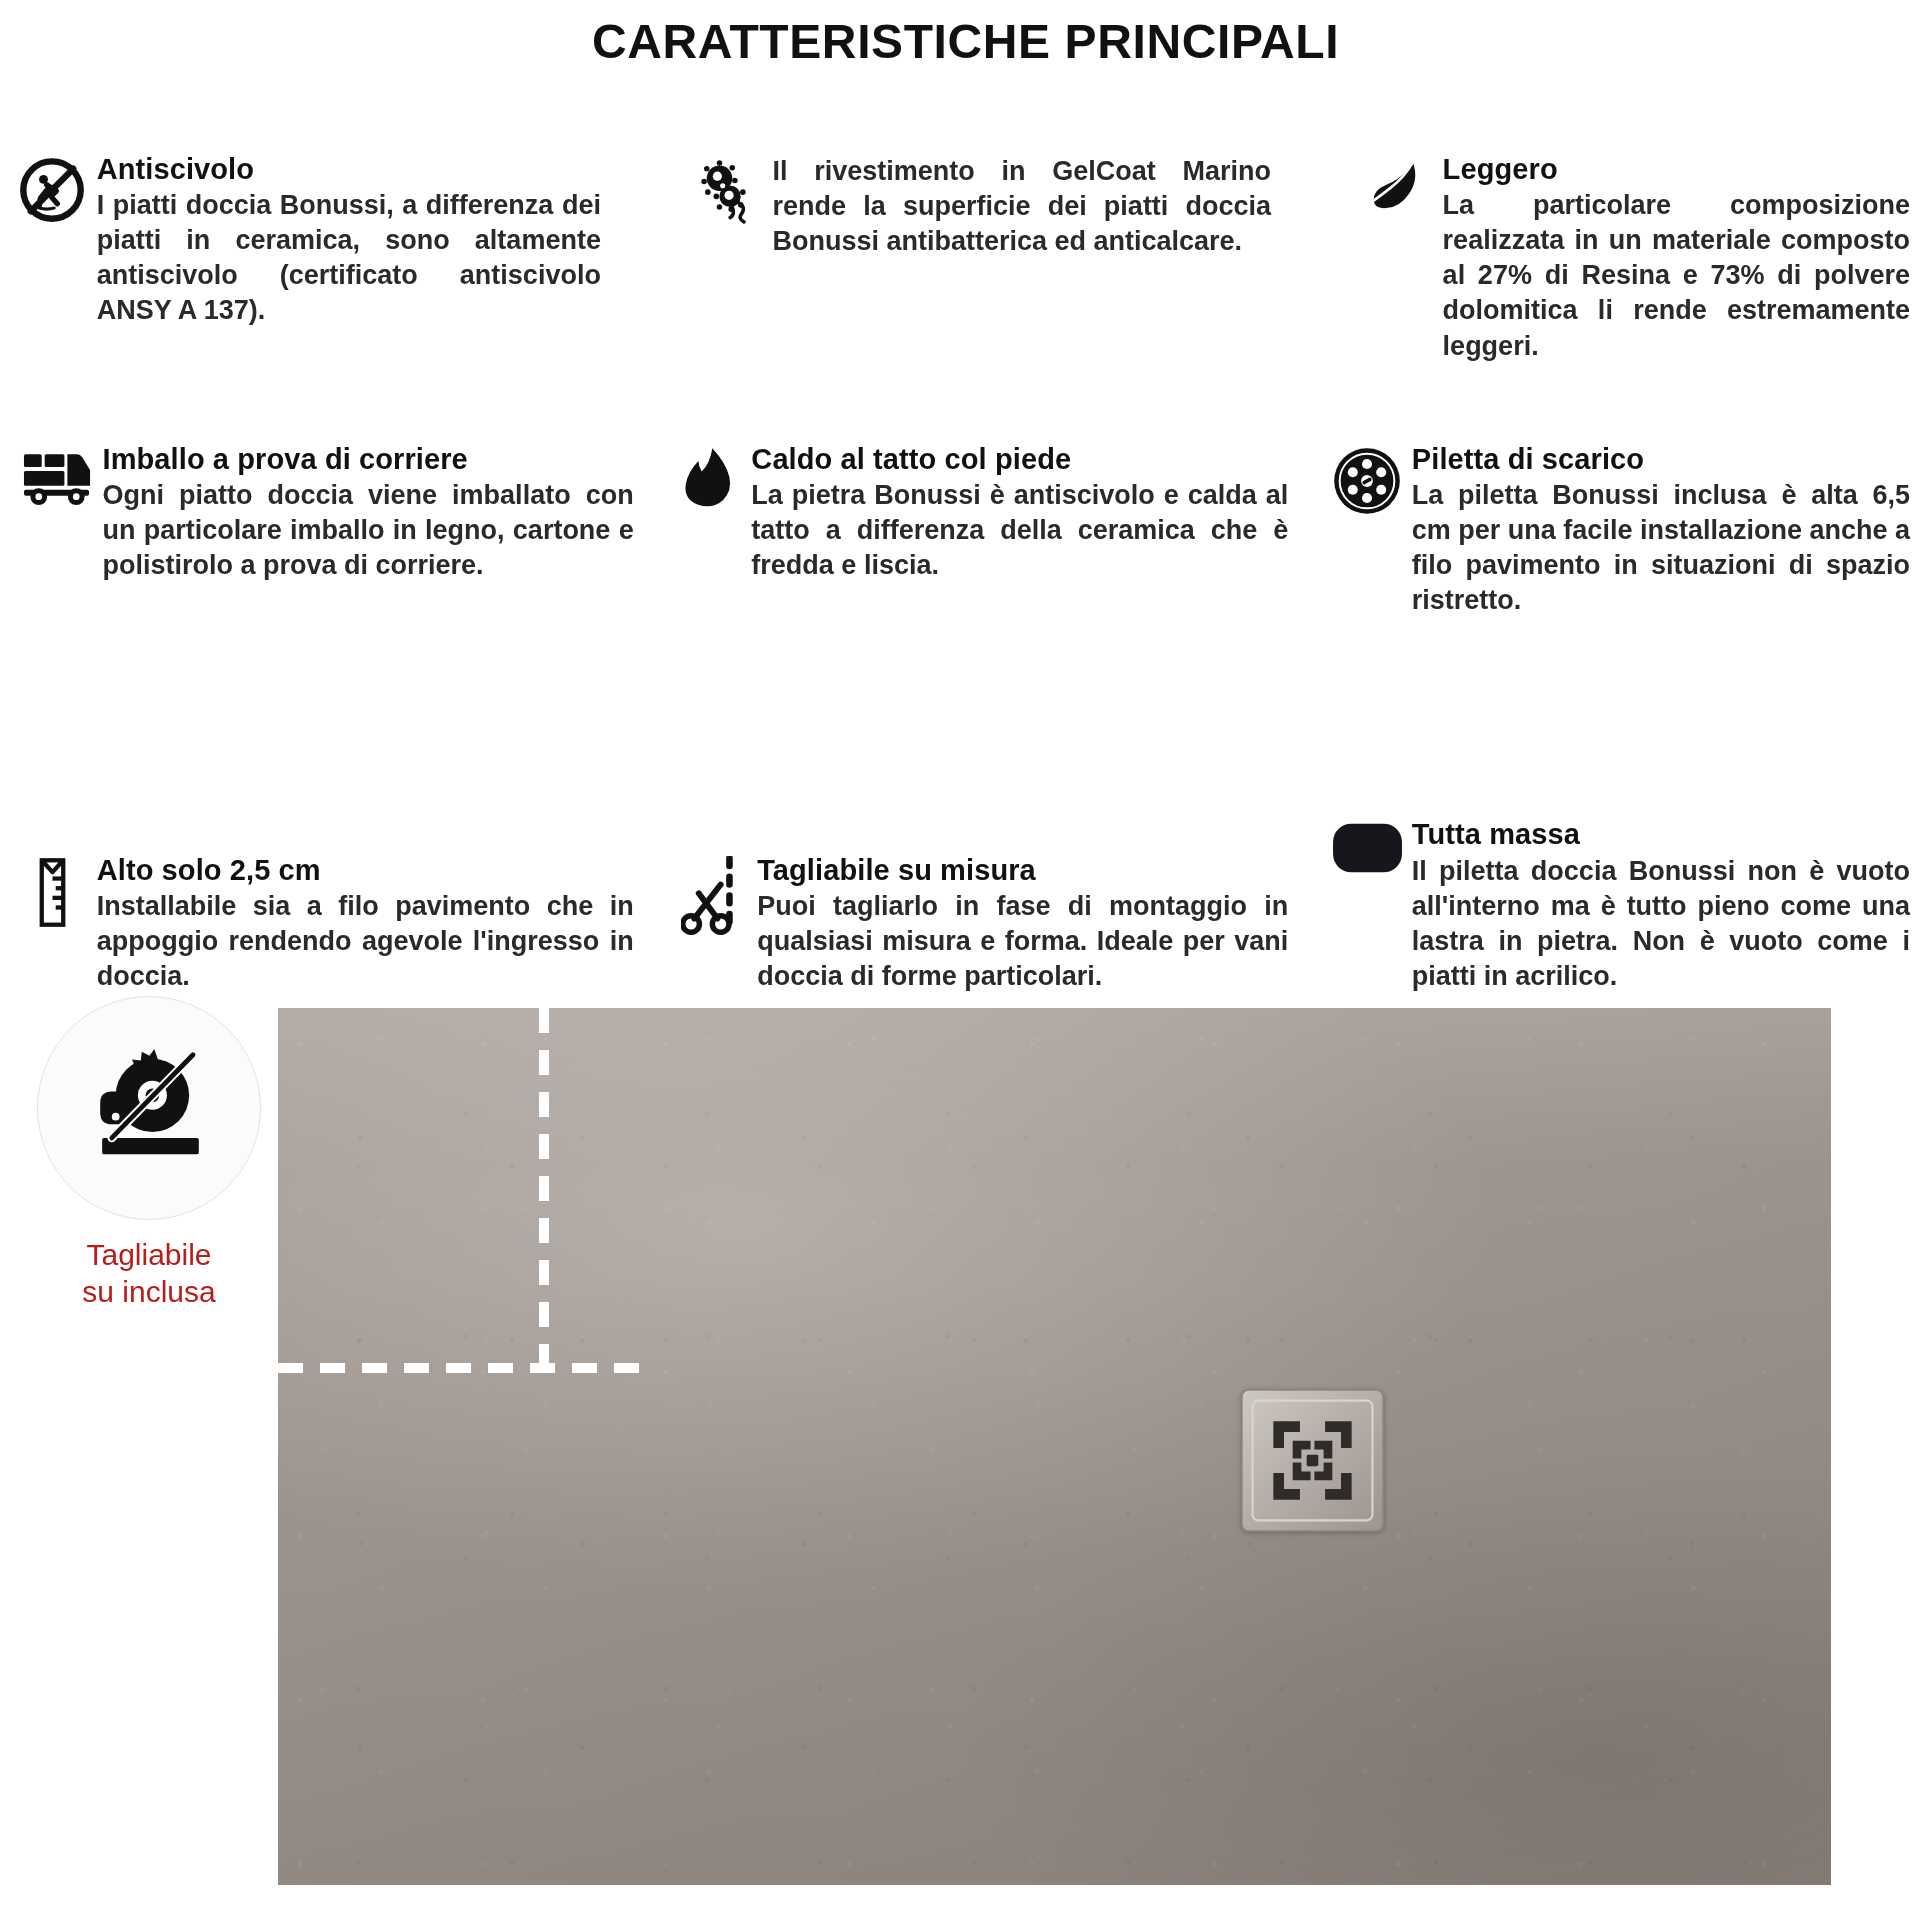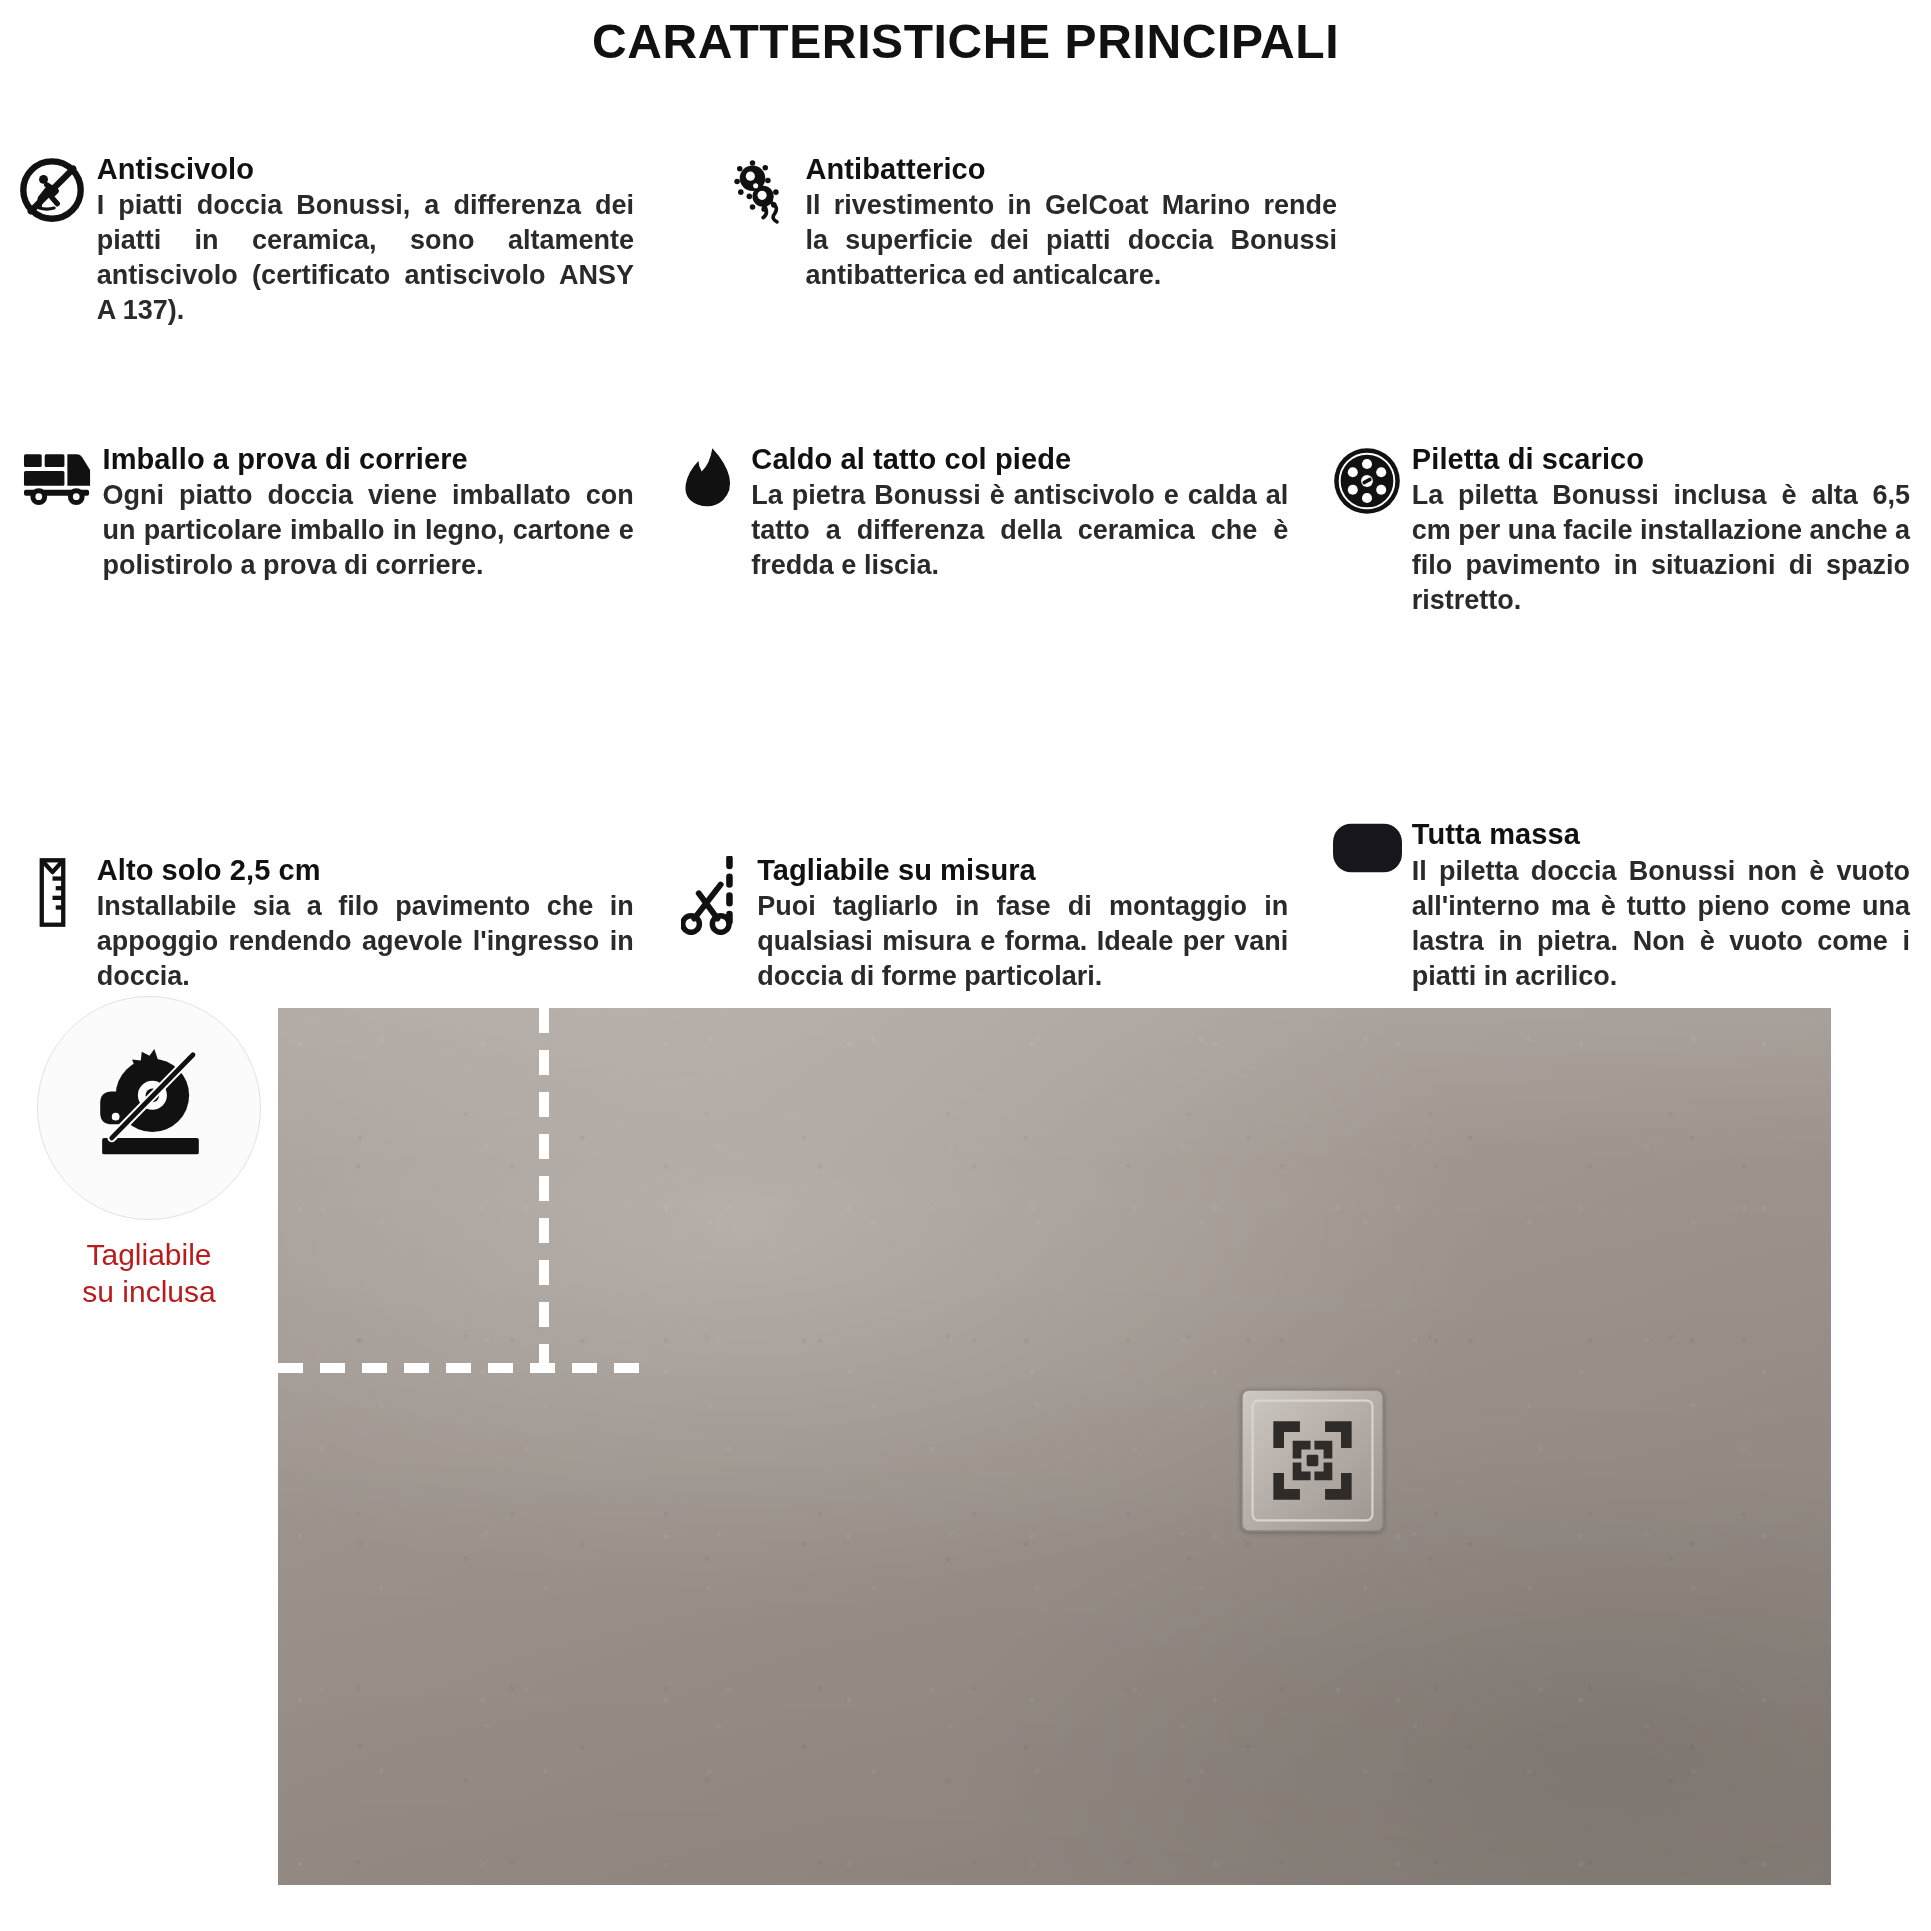--- a/index.html
+++ b/index.html
@@ -201,25 +201,36 @@
               <circle cx="35" cy="50" r="2.6"></circle>
             </g>
             <circle cx="22" cy="19" r="4.3" fill="#fff"></circle>
             <circle cx="33" cy="37" r="4.3" fill="#fff"></circle>
             <circle cx="27" cy="28" r="2.4" fill="#fff"></circle>
             <path d="M42 44 q7 4 3 10 q-4 5 2 8" fill="none" stroke="#111" stroke-width="3.4" stroke-linecap="round"></path>
             <path d="M36 48 q3 7 -2 10" fill="none" stroke="#111" stroke-width="3.4" stroke-linecap="round"></path>
           </svg>
         </div>
         <div class="txt">
-          <div class="feat-title">Antibatterico</div>
           <div class="feat-body">Il rivestimento in GelCoat Marino rende la superficie dei piatti doccia Bonussi antibatterica ed anticalcare.</div>
         </div>
       </div>
 
+      <div class="cell col-3">
+        <div class="icon-box">
+          <svg width="60" height="68" viewBox="0 0 54 64">
+            <path d="M41 6 q6 16 -4 30 q-8 12 -21 13 q-12 1 -12 -8 q0 -9 12 -14 q12 -5 19 -13 q4 -4 6 -8 z" fill="#111"></path>
+            <path d="M41 6 q-8 14 -21 24 q-9 7 -16 12" fill="none" stroke="#fff" stroke-width="2.4" stroke-linecap="round"></path>
+          </svg>
+        </div>
+        <div class="txt">
+          <div class="feat-title">Leggero</div>
+          <div class="feat-body">La particolare composizione realizzata in un materiale composto al 27% di Resina e 73% di polvere dolomitica li rende estremamente leggeri.</div>
+        </div>
+      </div>
     </div>
 
     <div class="row row-2">
 
       <div class="cell col-2">
         <div class="icon-box">
           <svg width="73" height="60" viewBox="0 0 74 60">
             <g fill="#111">
               <rect x="2" y="8" width="18" height="13" rx="1.6"></rect>
               <rect x="23" y="8" width="20" height="13" rx="1.6"></rect>

